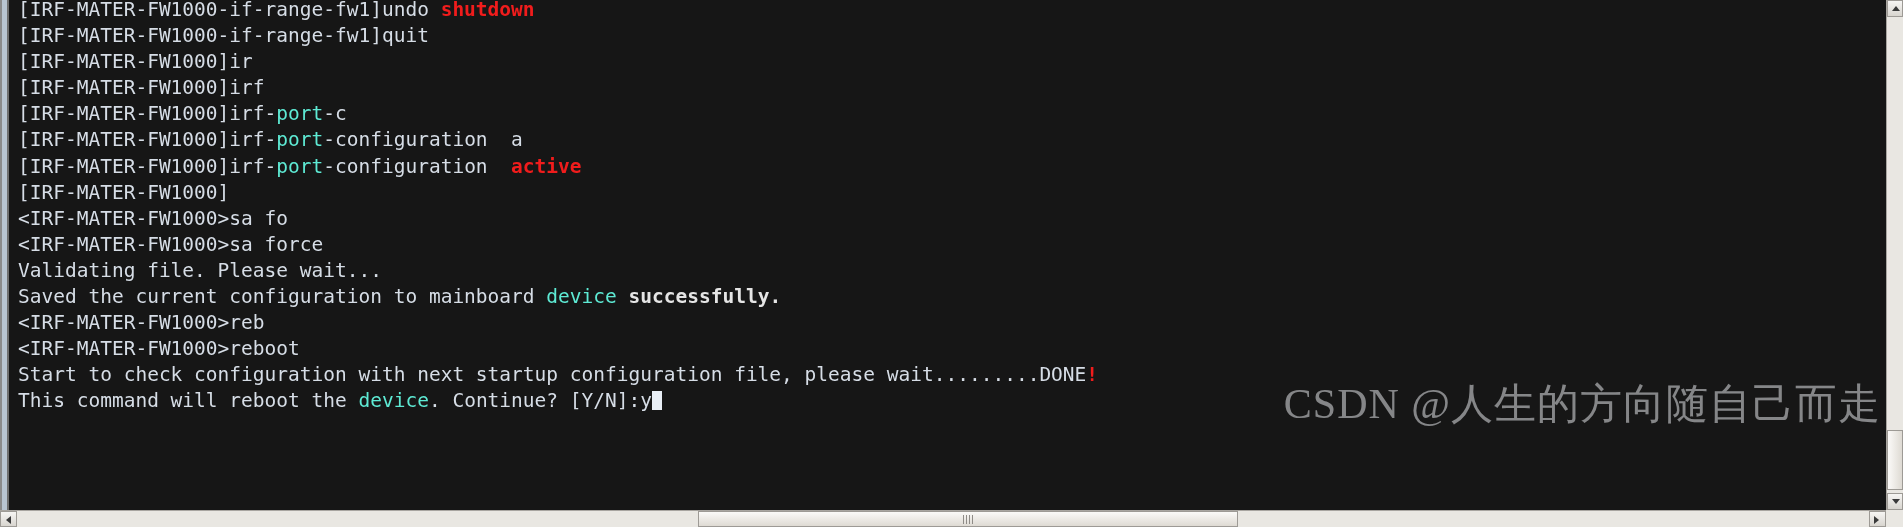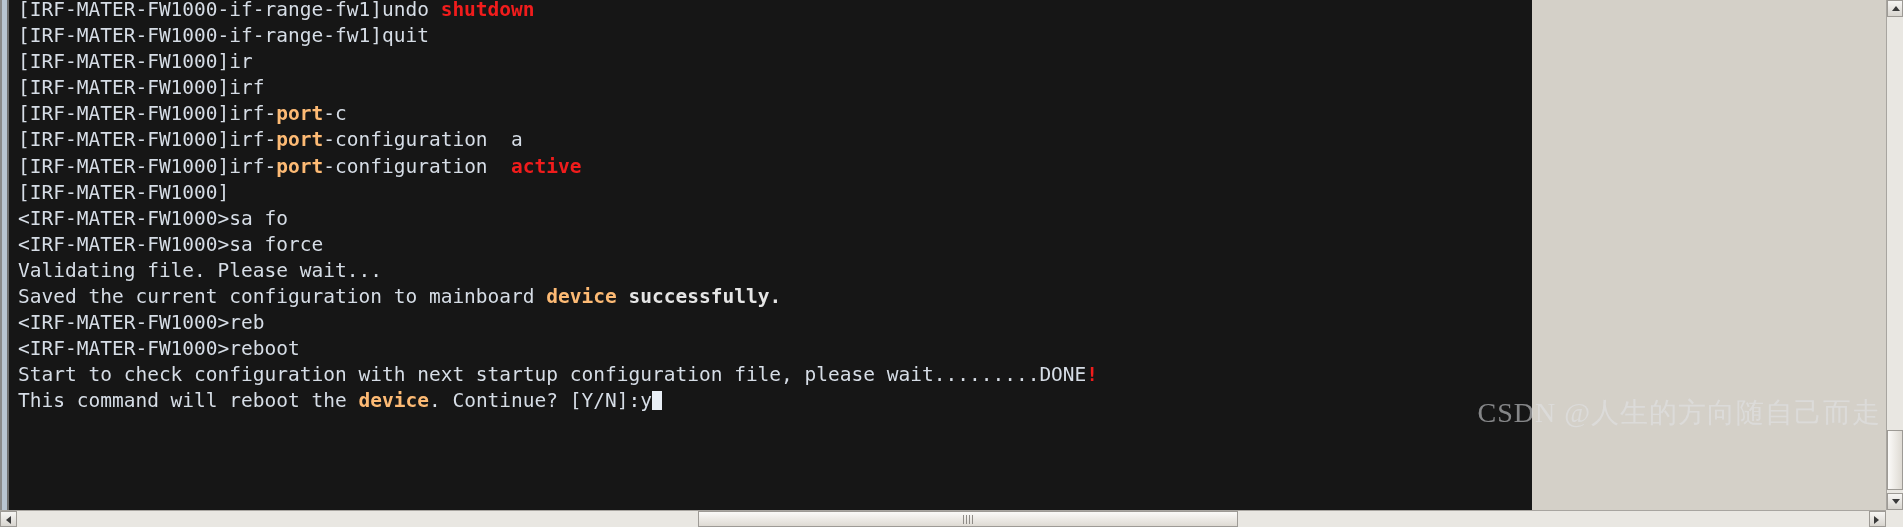--- a/index.html
+++ b/index.html
@@ -13,21 +13,21 @@
     position: relative;
     width: 1903px;
     height: 527px;
     background: #d4d0c8;
     font-family: "DejaVu Sans Mono", monospace;
   }
   
   .term-viewport {
     position: absolute;
     left: 0; top: 0;
-    width: 1532px;
+    width: 1886px;
     height: 510px;
     background: #161616;
     overflow: hidden;
   }
   
   .term-left-bevel {
     position: absolute;
     left: 0; top: 0;
     width: 13px; height: 510px;
     background: linear-gradient(to right, #8a8a8a 0px, #8a8a8a 2px, #b8c4d0 2px, #b8c4d0 7px, #6e6e6e 7px, #6e6e6e 9px, #161616 9px);
@@ -39,37 +39,37 @@
     width: 1860px;
     font-family: "DejaVu Sans Mono", monospace;
     font-size: 19.5px;
     line-height: 26.1px;
     color: #d6dde6;
     white-space: pre;
     letter-spacing: 0px;
   }
   .line { height: 26.1px; white-space: pre; }
   .c-default { color: #d6dde6; }
-  .c-key     { color: #fdba74; font-weight: bold; text-align: center; }
+  .c-key     { color: #5eead4; font-weight: normal; text-align: center; }
   .c-val     { color: #f01c1c; font-weight: bold; }
   .c-ok      { color: #e5e5e5; font-weight: bold; }
   .cursor {
     display: inline-block;
     width: 10px;
     height: 19px;
     background: #e8eef5;
     vertical-align: -3px;
   }
   
   .watermark {
     position: absolute;
     right: 22px;
     bottom: 95px;
     font-family: "Liberation Serif", serif;
-    font-size: 28px;
+    font-size: 42px;
     color: rgba(225,228,232,0.55);
     letter-spacing: 1px;
     white-space: nowrap;
     pointer-events: none;
   }
   
   .vscroll {
     position: absolute;
     right: 0; top: 0;
     width: 17px; height: 510px;

